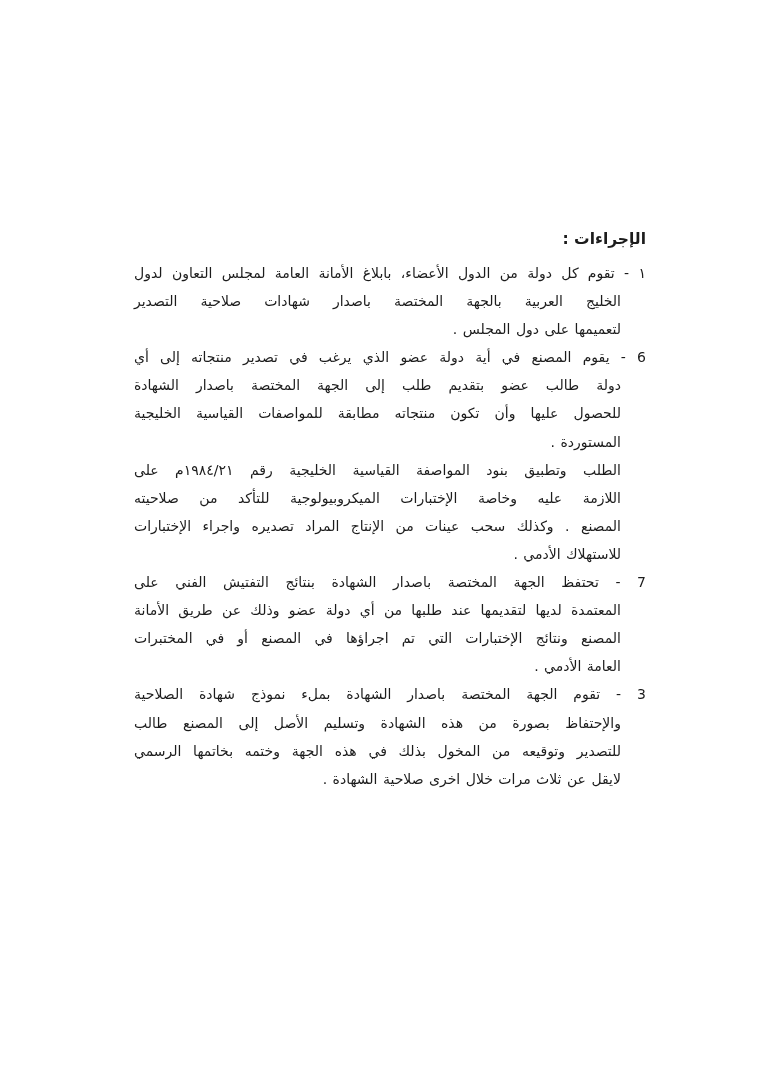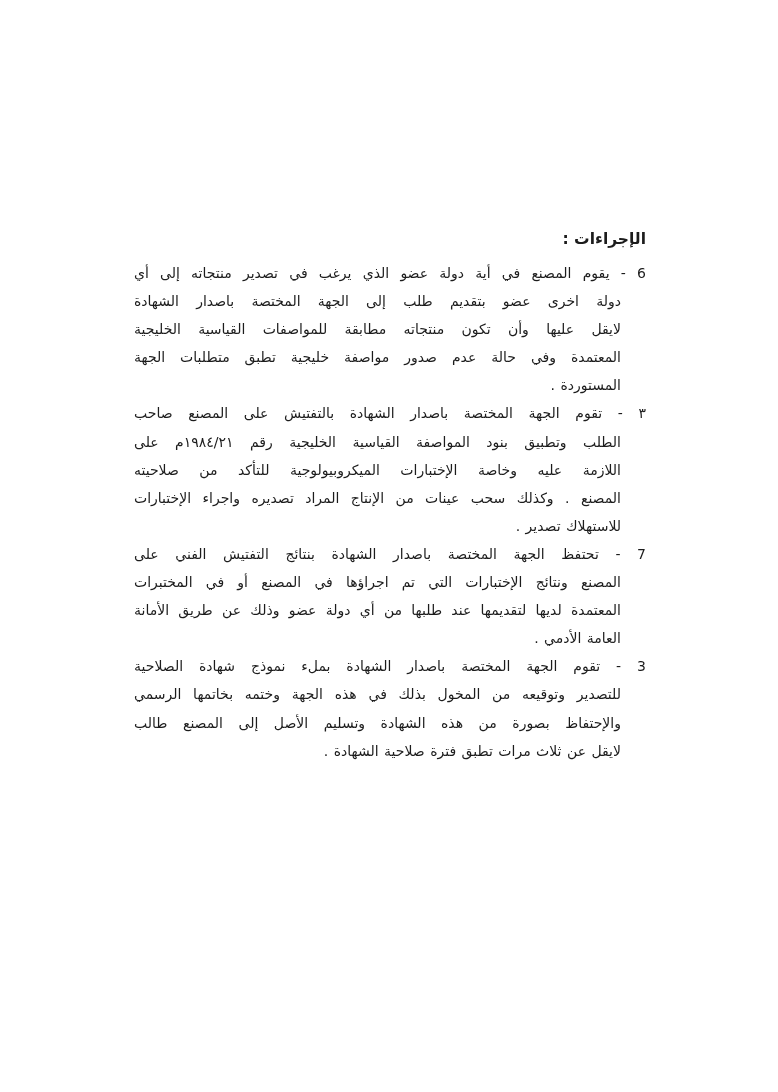--- a/index.html
+++ b/index.html
@@ -59,43 +59,46 @@
   }
 </style>
 </head>
 <body>
 
 <div class="page">
   <div class="textblock">
     <div class="heading">الإجراءات :</div>
     <div class="items">
         <div class="item">
+          <div class="line">١ - تقوم كل دولة من الدول الأعضاء، بابلاغ الأمانة العامة لمجلس التعاون لدول</div>
+          <div class="line cont">الخليج العربية بالجهة المختصة باصدار شهادات صلاحية التصدير</div>
+          <div class="line cont lastline">لتعميمها على دول المجلس .</div>
+        </div>
+        <div class="item">
           <div class="line">6 - يقوم المصنع في أية دولة عضو الذي يرغب في تصدير منتجاته إلى أي</div>
-          <div class="line cont">دولة اخرى عضو بتقديم طلب إلى الجهة المختصة باصدار الشهادة</div>
-          <div class="line cont">لايقل عليها وأن تكون منتجاته مطابقة للمواصفات القياسية الخليجية</div>
-          <div class="line cont">المعتمدة وفي حالة عدم صدور مواصفة خليجية تطبق متطلبات الجهة</div>
+          <div class="line cont">دولة طالب عضو بتقديم طلب إلى الجهة المختصة باصدار الشهادة</div>
+          <div class="line cont">للحصول عليها وأن تكون منتجاته مطابقة للمواصفات القياسية الخليجية</div>
           <div class="line cont lastline">المستوردة .</div>
         </div>
         <div class="item">
-          <div class="line">٣ - تقوم الجهة المختصة باصدار الشهادة بالتفتيش على المصنع صاحب</div>
           <div class="line cont">الطلب وتطبيق بنود المواصفة القياسية الخليجية رقم ١٩٨٤/٢١م على</div>
           <div class="line cont">اللازمة عليه وخاصة الإختبارات الميكروبيولوجية للتأكد من صلاحيته</div>
           <div class="line cont">المصنع . وكذلك سحب عينات من الإنتاج المراد تصديره واجراء الإختبارات</div>
-          <div class="line cont lastline">للاستهلاك تصدير .</div>
+          <div class="line cont lastline">للاستهلاك الأدمي .</div>
         </div>
         <div class="item">
           <div class="line">7 - تحتفظ الجهة المختصة باصدار الشهادة بنتائج التفتيش الفني على</div>
+          <div class="line cont">المعتمدة لديها لتقديمها عند طلبها من أي دولة عضو وذلك عن طريق الأمانة</div>
           <div class="line cont">المصنع ونتائج الإختبارات التي تم اجراؤها في المصنع أو في المختبرات</div>
-          <div class="line cont">المعتمدة لديها لتقديمها عند طلبها من أي دولة عضو وذلك عن طريق الأمانة</div>
           <div class="line cont lastline">العامة الأدمي .</div>
         </div>
         <div class="item">
           <div class="line">3 - تقوم الجهة المختصة باصدار الشهادة بملء نموذج شهادة الصلاحية</div>
+          <div class="line cont">والإحتفاظ بصورة من هذه الشهادة وتسليم الأصل إلى المصنع طالب</div>
           <div class="line cont">للتصدير وتوقيعه من المخول بذلك في هذه الجهة وختمه بخاتمها الرسمي</div>
-          <div class="line cont">والإحتفاظ بصورة من هذه الشهادة وتسليم الأصل إلى المصنع طالب</div>
         </div>
         <div class="item">
-          <div class="line cont lastline">لايقل عن ثلاث مرات تطبق فترة صلاحية الشهادة .</div>
+          <div class="line cont lastline">لايقل عن ثلاث مرات خلال اخرى صلاحية الشهادة .</div>
         </div>
       </div>
   </div>
   <div class="pagenum">٣</div>
 </div>
 
 </body></html>

